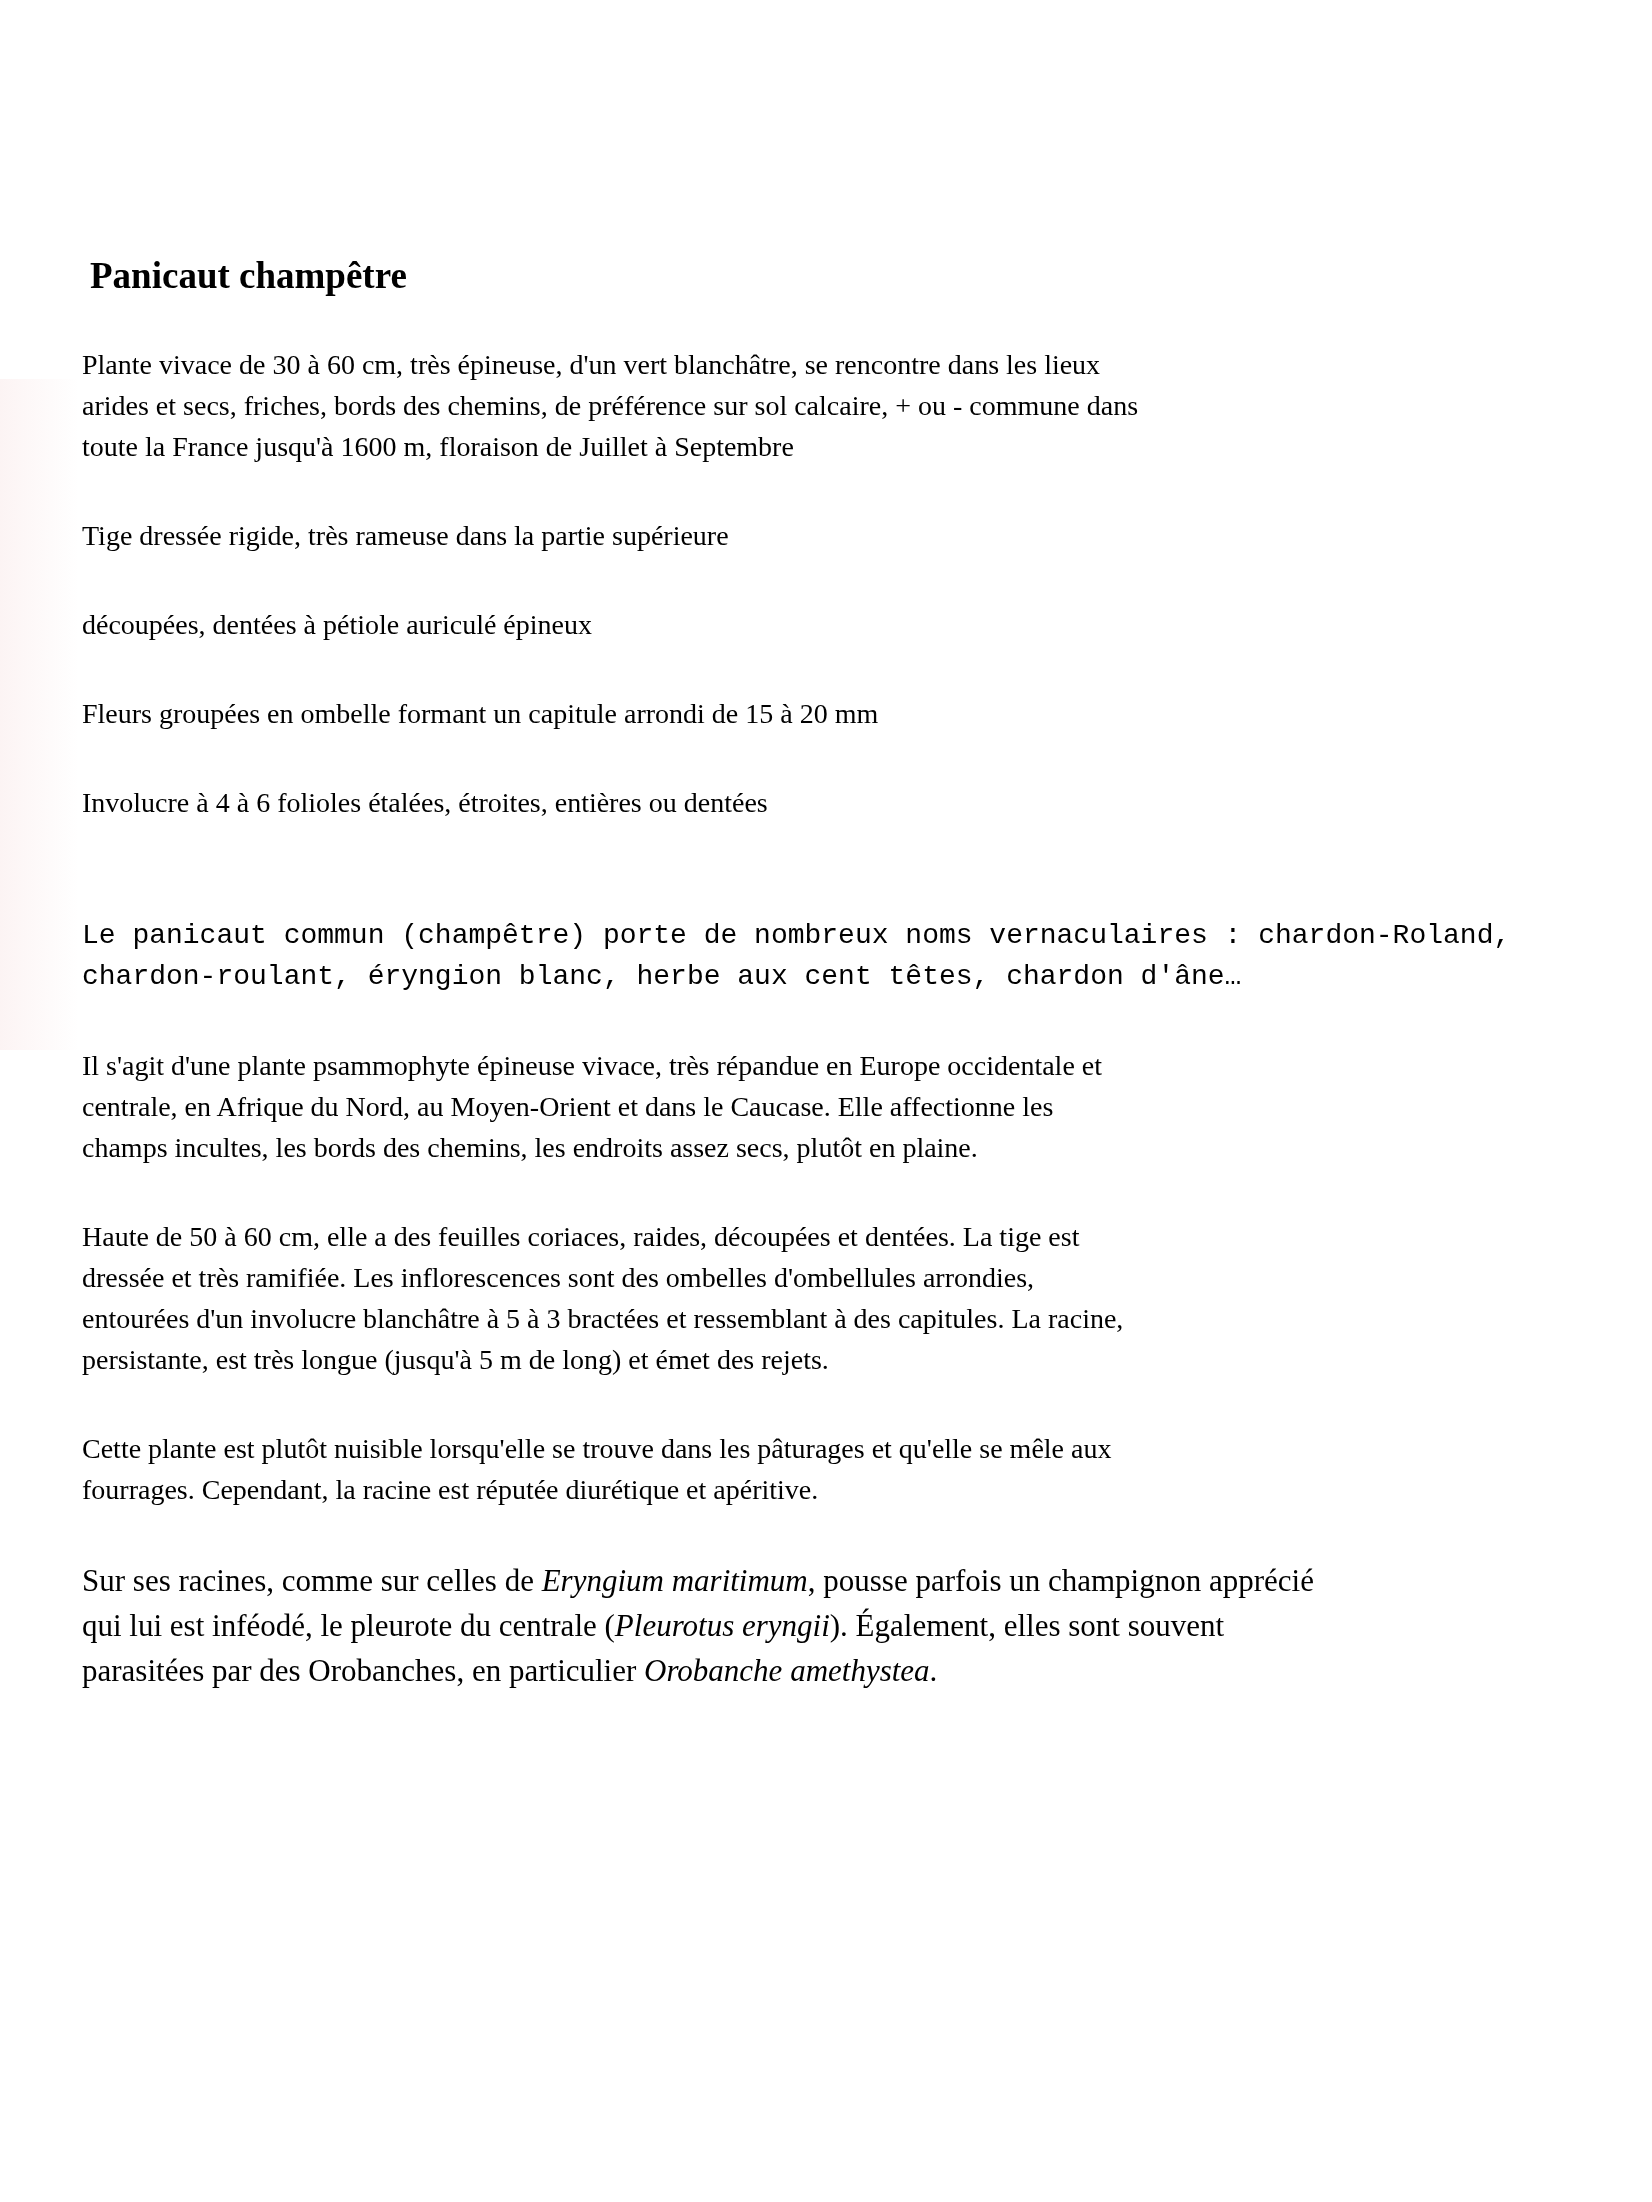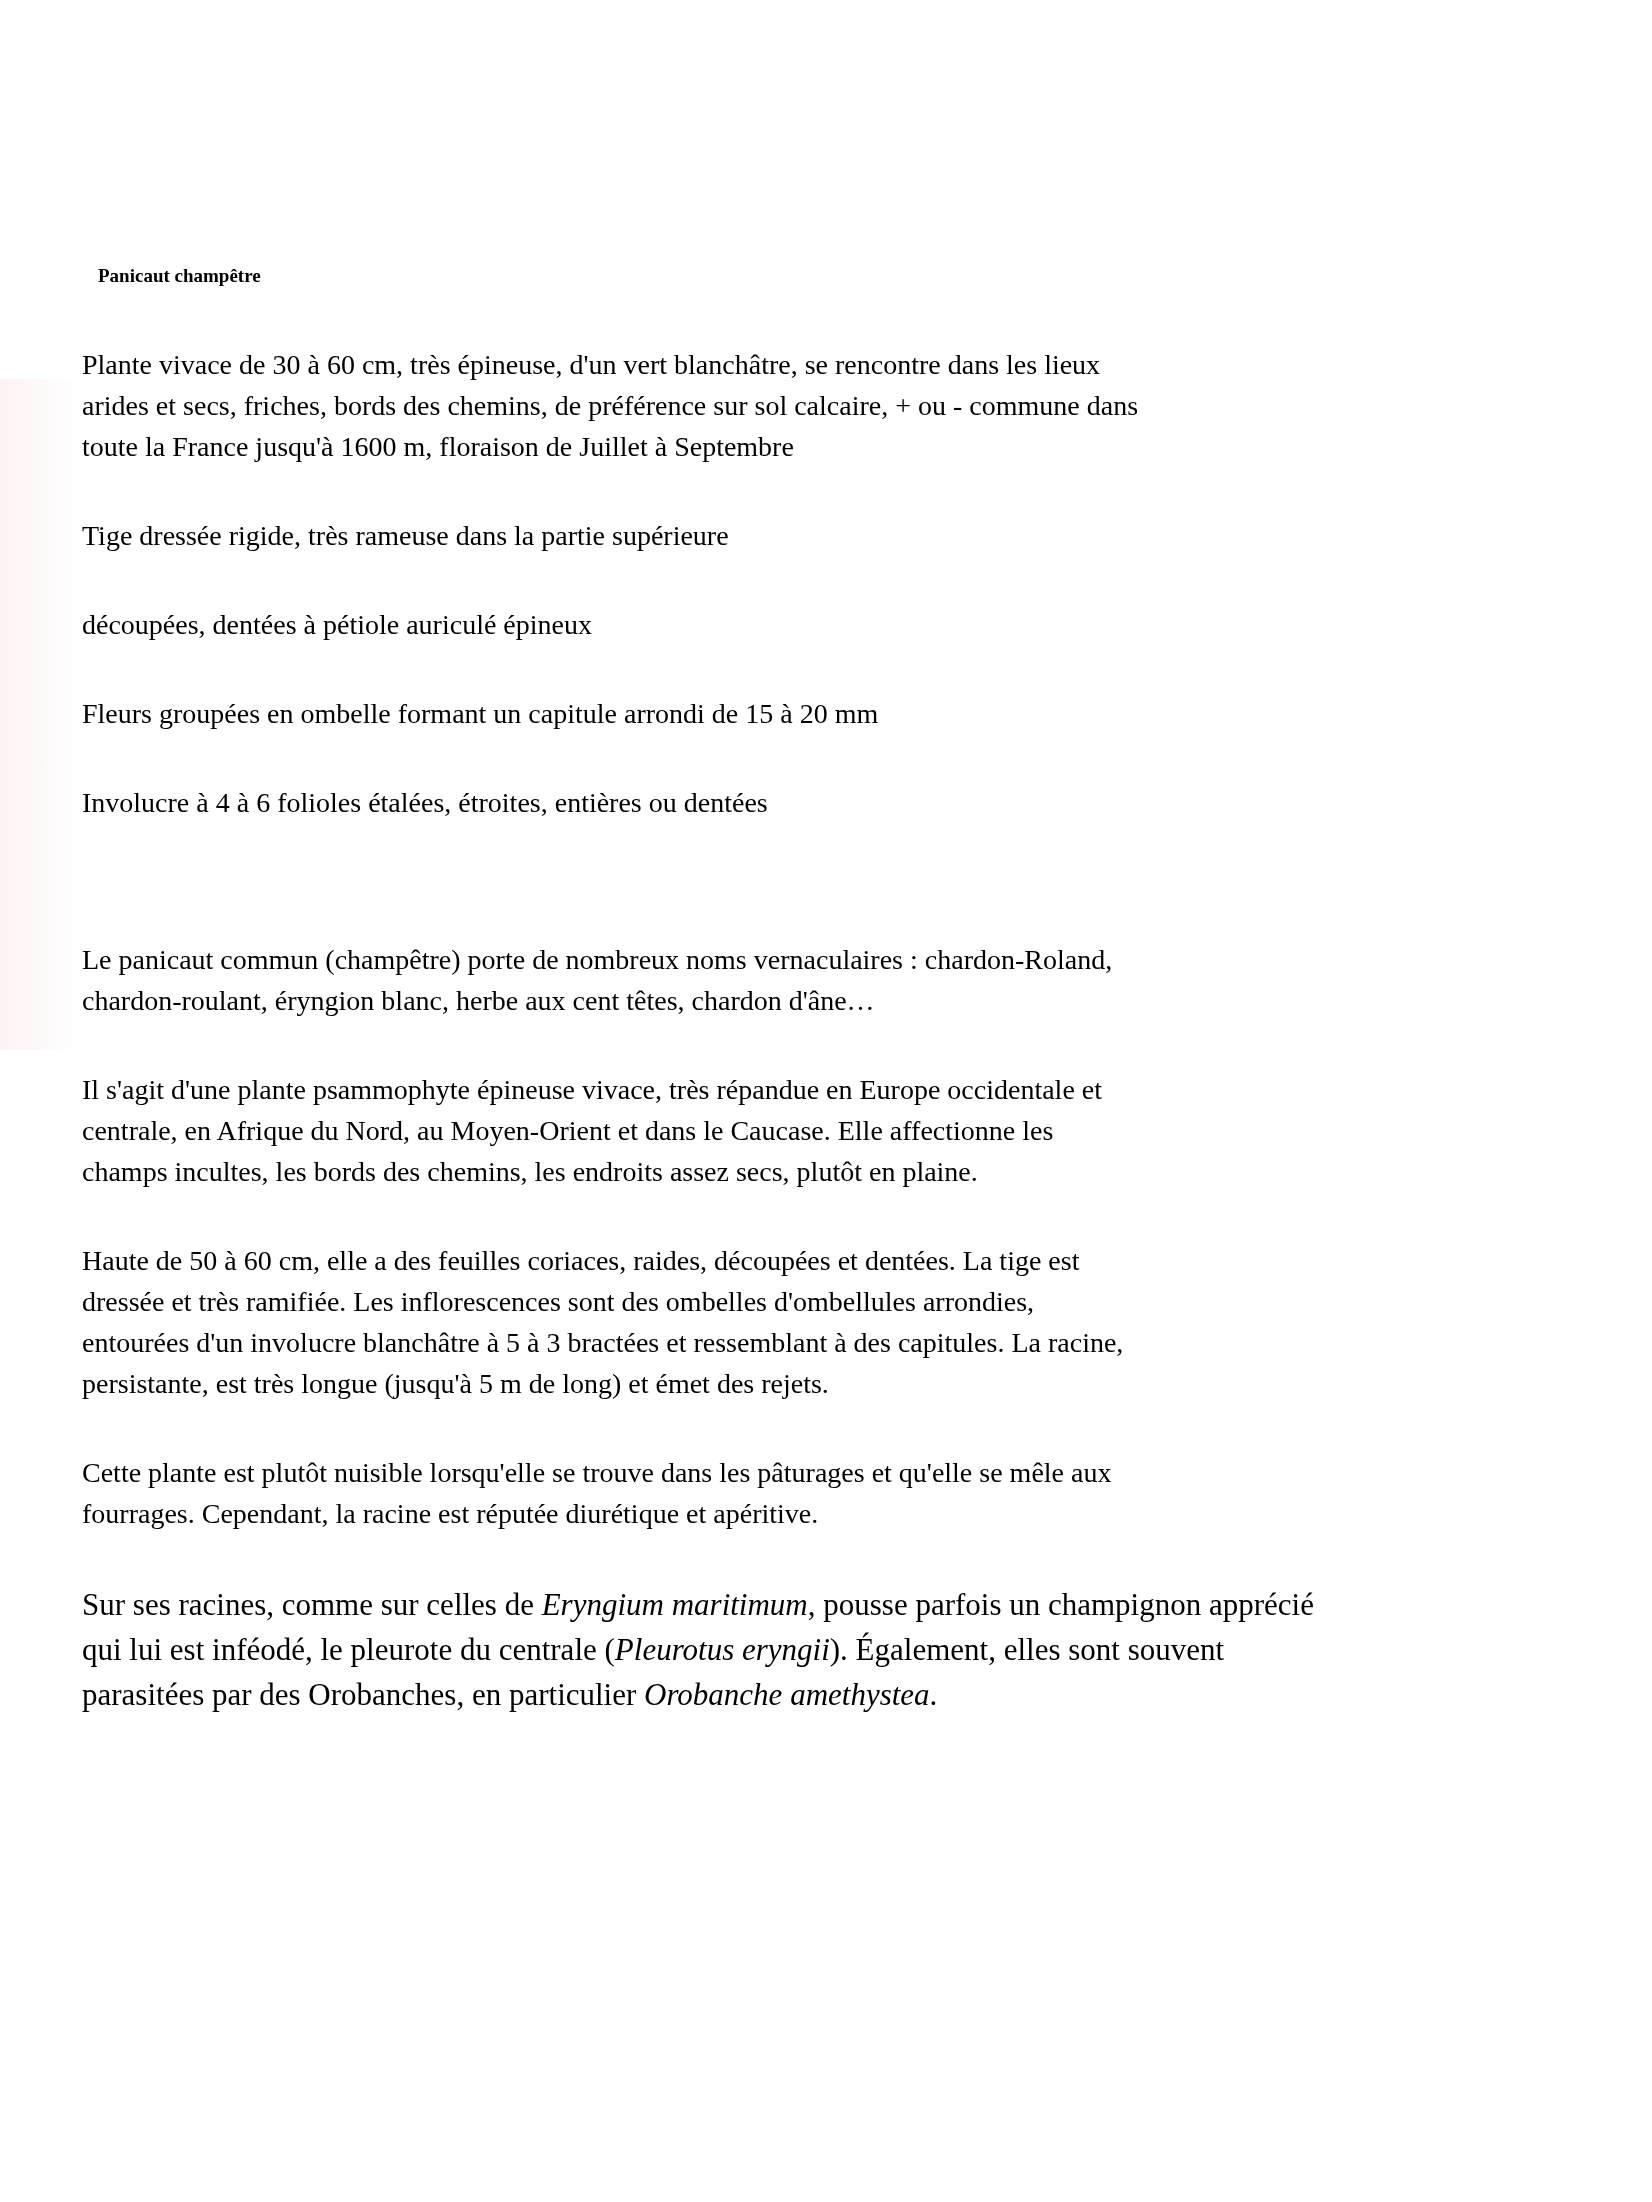--- a/index.html
+++ b/index.html
@@ -25,38 +25,39 @@
     opacity: 0.55;
     pointer-events: none;
   }
   .content {
     position: absolute;
     left: 82px;
     top: 255px;
     width: 1467px;
   }
   h1.doc-title {
-    font-size: 19px;
+    font-size: 37px;
     line-height: 41px;
     font-weight: bold;
-    margin: 0 0 48px 16px;
+    margin: 0 0 48px 8px;
     white-space: nowrap;
   }
   p.para {
     font-size: 28px;
     line-height: 41px;
     margin: 0 0 48px 0;
   }
   p.para.sans {
     font-family: Liberation Serif, serif;
     font-size: 31px;
     line-height: 45px;
   }
   p.para.big-gap {
-    margin-top: 116px;
+    margin-top: 92px;
+    font-family: Liberation Mono, monospace;
   }
   .line {
     display: block;
     white-space: nowrap;
   }
   .line em {
     font-style: italic;
   }
 </style>
 </head>

